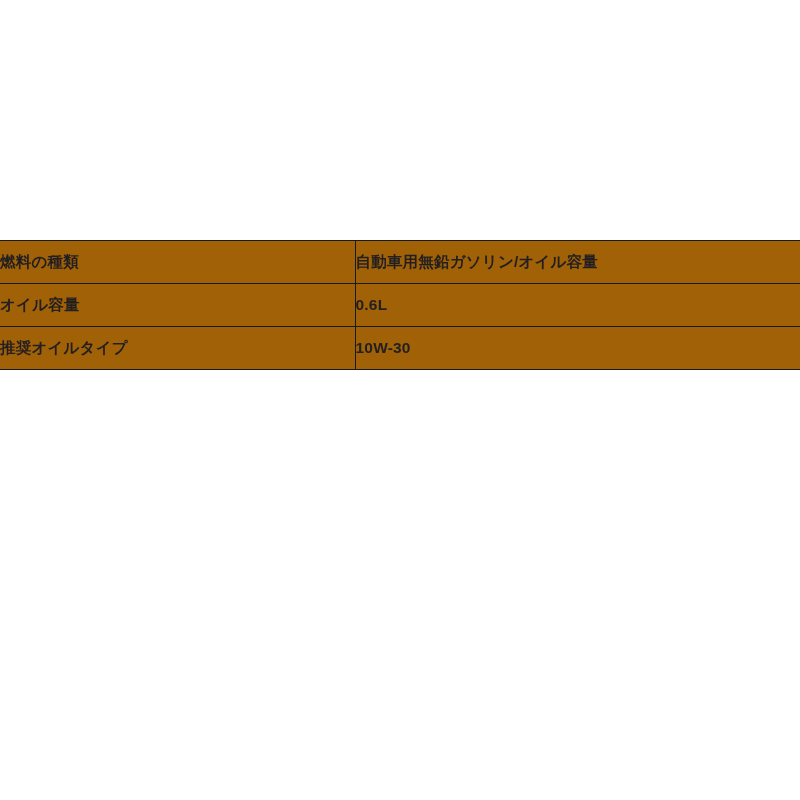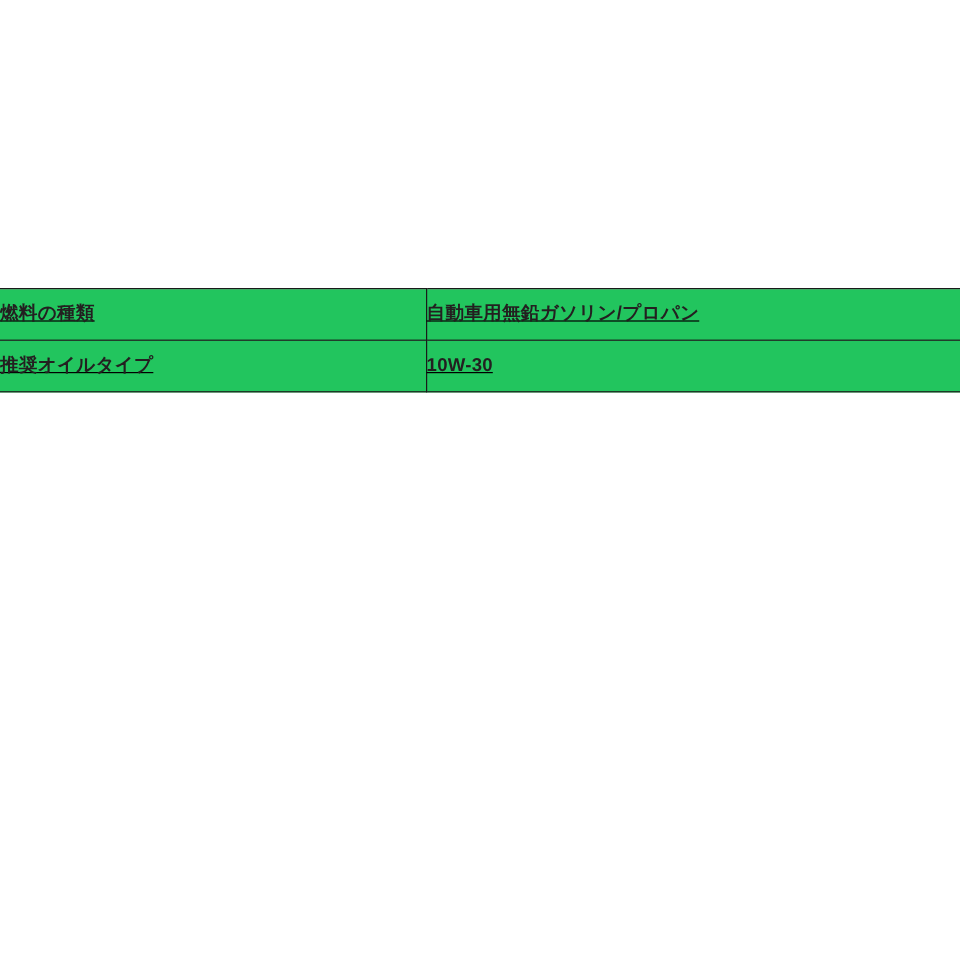--- a/index.html
+++ b/index.html
@@ -30,22 +30,21 @@
   }
 
   table.spec-table {
     width: 800px;
     border-collapse: collapse;
     table-layout: fixed;
     background: #fdfcf0;
   }
 
   table.spec-table tr {
-    background: #22c55e;
-    text-decoration: underline;
+    background: #a16207;
   }
 
   table.spec-table td {
     border-top: 1px solid #1a1a1a;
     border-bottom: 1px solid #1a1a1a;
     padding: 0;
     height: 43px;
     vertical-align: middle;
     color: #231f20;
     font-size: 15.5px;
@@ -82,25 +81,33 @@
 
   <div class="spec-table-wrap">
     <table class="spec-table">
       <tbody>
 
         <tr>
           <td class="label-cell">
             <span class="cell-text">燃料の種類</span>
           </td>
           <td class="value-cell">
-            <span class="cell-text">自動車用無鉛ガソリン/プロパン</span>
+            <span class="cell-text">自動車用無鉛ガソリン/オイル容量</span>
           </td>
         </tr>
 
 
+        <tr>
+          <td class="label-cell">
+            <span class="cell-text">オイル容量</span>
+          </td>
+          <td class="value-cell">
+            <span class="cell-text">0.6L</span>
+          </td>
+        </tr>
 
 
         <tr>
           <td class="label-cell">
             <span class="cell-text">推奨オイルタイプ</span>
           </td>
           <td class="value-cell">
             <span class="cell-text">10W-30</span>
           </td>
         </tr>

